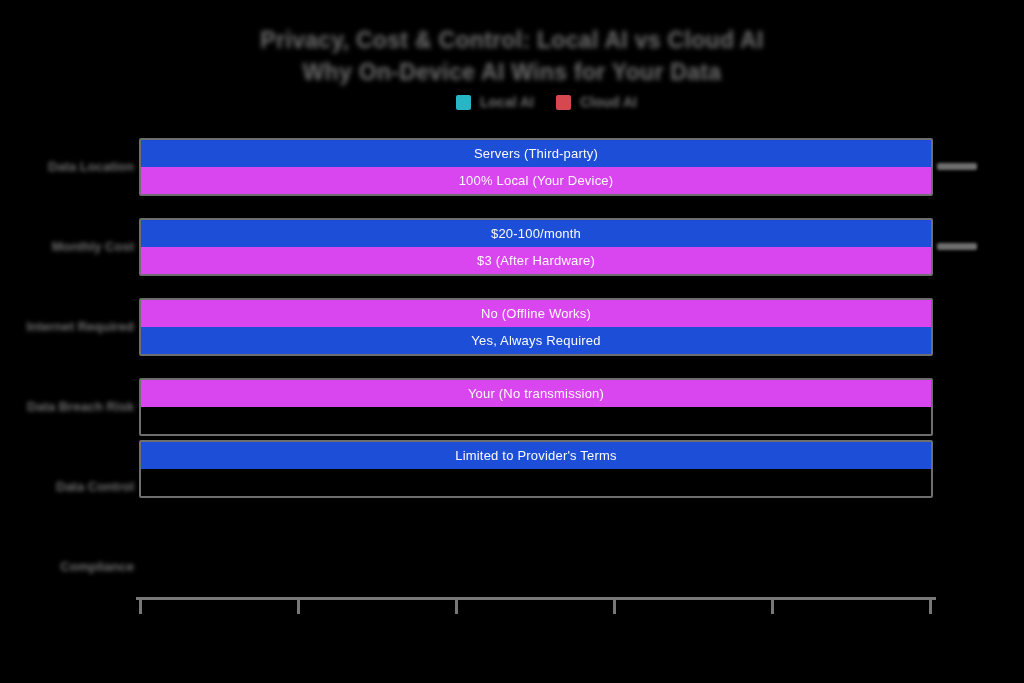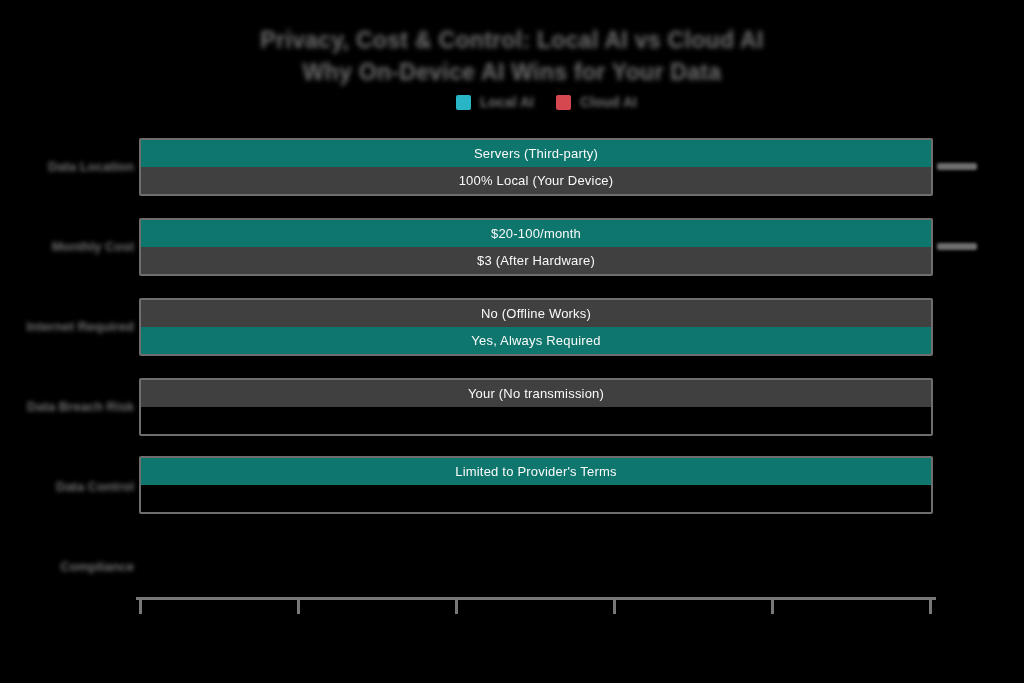--- a/index.html
+++ b/index.html
@@ -30,22 +30,22 @@
 
   
   .group{
     position:absolute;left:139px;width:794px;height:58px;
     box-sizing:border-box;border:2px solid #6e6e6e;border-radius:2px;
     display:flex;flex-direction:column;
   }
   .bar{
     width:100%;height:27px;display:flex;align-items:center;justify-content:center;
   }
-  .bar-cloud{background:#0f766e;}
-  .bar-local{background:#404040;}
+  .bar-cloud{background:#1d4ed8;}
+  .bar-local{background:#d946ef;}
   .bar-label{
     font-size:13px;font-weight:500;color:#fafafa;letter-spacing:0.2px;
     filter:blur(0.4px);
   }
 
   
   .cat-label{
     position:absolute;right:890px;width:130px;text-align:right;
     font-size:13px;font-weight:700;color:#6f6f6f;line-height:16px;
     filter:blur(2px);white-space:nowrap;
@@ -115,21 +115,21 @@
   </div>
 
   <div class="cat-label" style="top:399px">Data Breach Risk</div>
   <div class="group" style="top:378px">
     <div class="bar bar-local">
       <span class="bar-label">Your (No transmission)</span>
     </div>
   </div>
 
   <div class="cat-label" style="top:479px">Data Control</div>
-  <div class="group" style="top:456px">
+  <div class="group" style="top:440px">
     <div class="bar bar-cloud">
       <span class="bar-label">Limited to Provider's Terms</span>
     </div>
   </div>
 
   <div class="cat-label" style="top:559px">Compliance</div>
 
   <div class="axis-line"></div>
   <div class="tick" style="left:139px"></div>
   <div class="tick" style="left:297px"></div>

